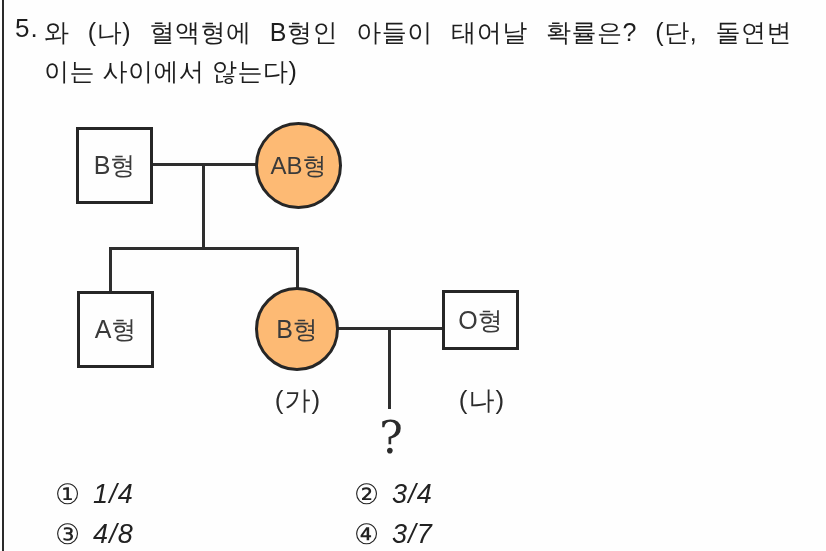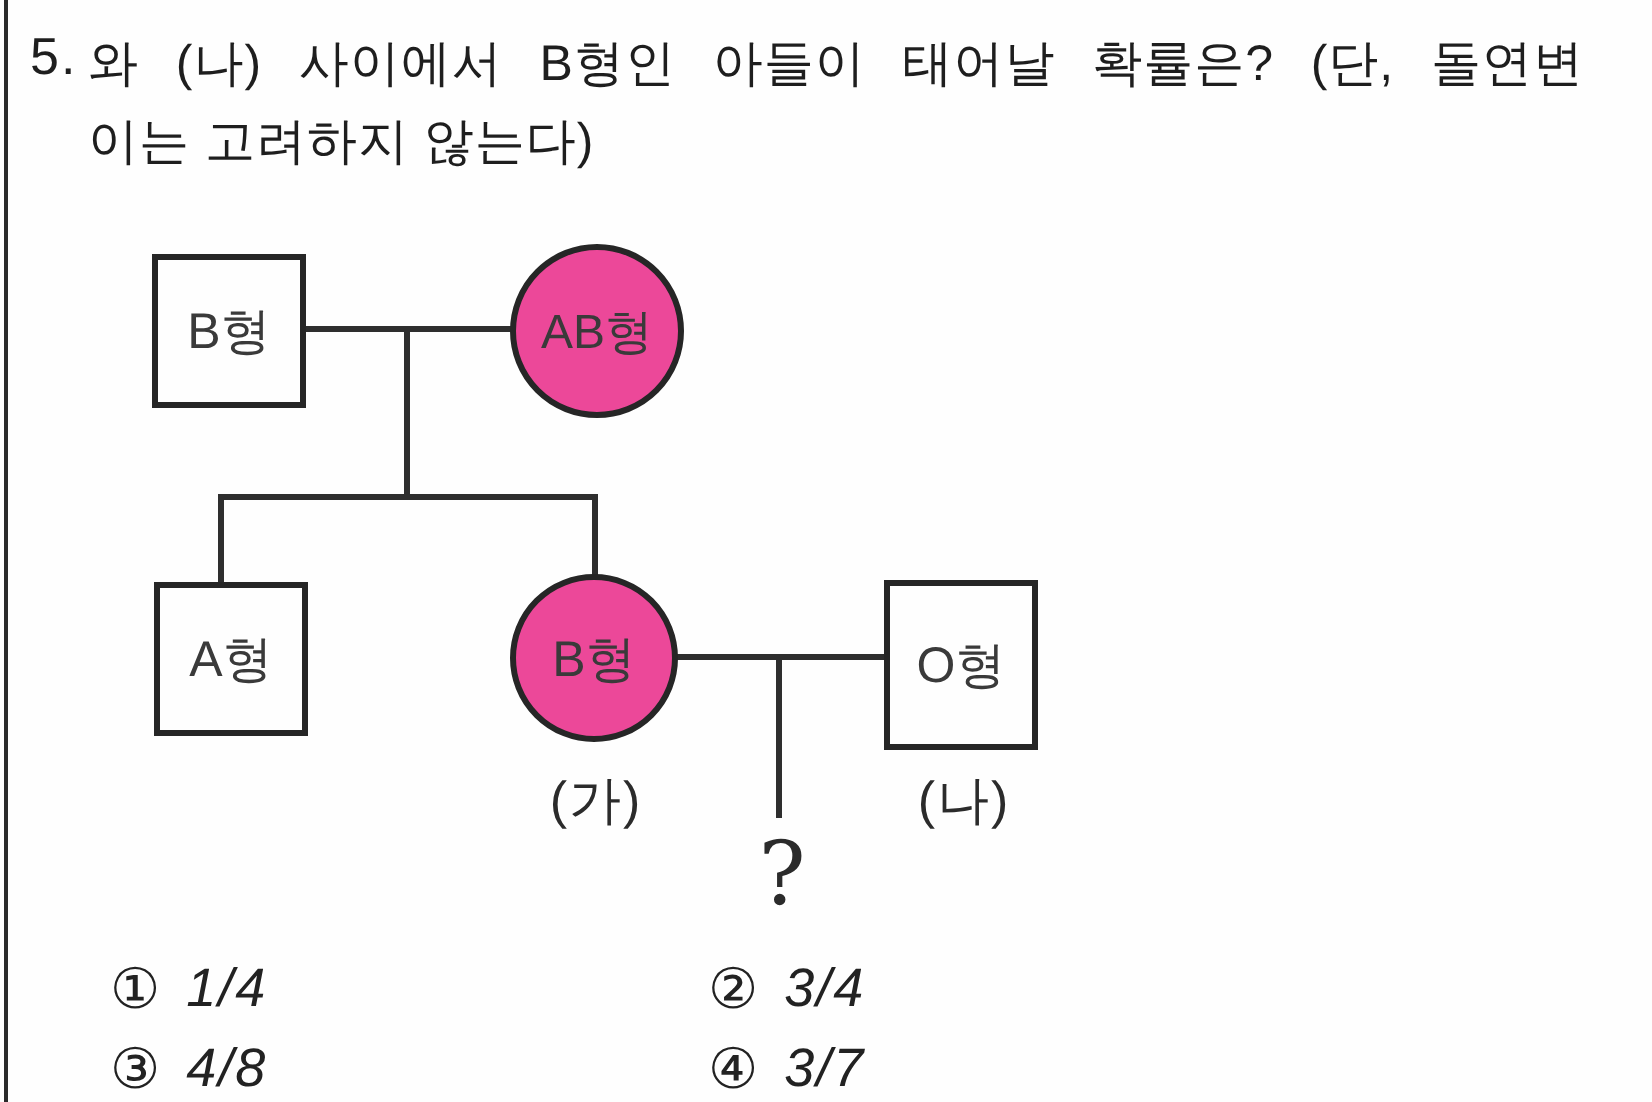--- a/index.html
+++ b/index.html
@@ -43,21 +43,21 @@
     border: 3px solid #262626;
     background: #fefefe;
     display: flex; align-items: center; justify-content: center;
     font-size: 25px;
     color: #3a3a3a;
   }
   .ped-circle {
     position: absolute;
     border: 3px solid #262626;
     border-radius: 50%;
-    background: #ec4899;
+    background: #fdba74;
     display: flex; align-items: center; justify-content: center;
     font-size: 25px;
     color: #3a3a3a;
   }
   .ped-tag {
     position: absolute;
     width: 82px;
     text-align: center;
     font-size: 26px;
     color: #2b2b2b;
@@ -86,22 +86,22 @@
 </style>
 </head>
 <body>
 
 <div class="page">
 
   <div class="left-rule"></div>
 
   <div class="q-num">5.</div>
   <div class="q-text">
-    <div class="jline">와 (나) 사이에서 B형인 아들이 태어날 확률은? (단, 돌연변</div>
-    <div>이는 고려하지 않는다)</div>
+    <div class="jline">와 (나) 혈액형에 B형인 아들이 태어날 확률은? (단, 돌연변</div>
+    <div>이는 사이에서 않는다)</div>
   </div>
 
   <div class="ped-line" style="left:152px; top:163px; width:104px; height:3px;"></div>
   <div class="ped-line" style="left:202px; top:163px; width:3px; height:87px;"></div>
   <div class="ped-line" style="left:109px; top:247px; width:190px; height:3px;"></div>
   <div class="ped-line" style="left:109px; top:247px; width:3px; height:46px;"></div>
   <div class="ped-line" style="left:296px; top:247px; width:3px; height:43px;"></div>
   <div class="ped-line" style="left:338px; top:327px; width:105px; height:3px;"></div>
   <div class="ped-line" style="left:388px; top:327px; width:3px; height:82px;"></div>
 
@@ -111,21 +111,21 @@
   <div class="ped-circle" style="left:255px; top:122px; width:87px; height:87px; font-size:24px;">
     <span>AB형</span>
   </div>
 
   <div class="ped-square" style="left:77px; top:291px; width:77px; height:77px;">
     <span>A형</span>
   </div>
   <div class="ped-circle" style="left:255px; top:287px; width:84px; height:84px;">
     <span>B형</span>
   </div>
-  <div class="ped-square" style="left:442px; top:290px; width:77px; height:85px;">
+  <div class="ped-square" style="left:442px; top:290px; width:77px; height:60px;">
     <span>O형</span>
   </div>
 
   <div class="ped-tag" style="left:257px; top:383px;">(가)</div>
   <div class="ped-tag" style="left:441px; top:383px;">(나)</div>
 
   <div class="ped-qmark" style="left:371px; top:412px;">?</div>
 
   <div class="choice" style="left:55px; top:478px;">
     <span class="marker">①</span>

